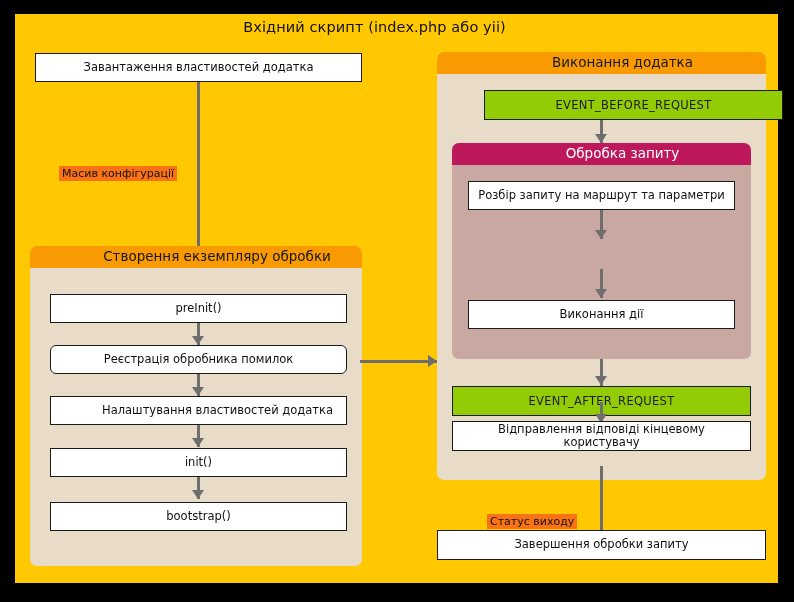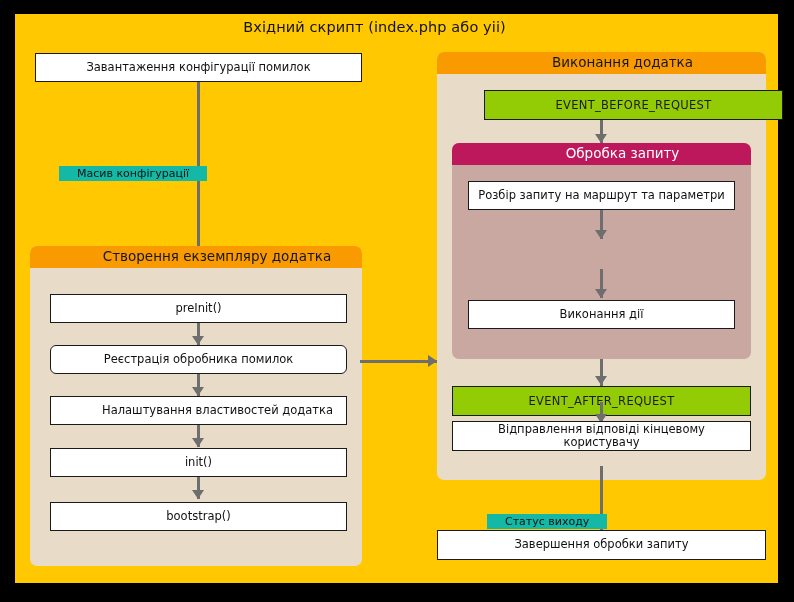--- a/index.html
+++ b/index.html
@@ -137,46 +137,46 @@
     width: 0;
     height: 0;
     border-top: 6px solid transparent;
     border-bottom: 6px solid transparent;
     border-left: 9px solid #6e6e6e;
   }
 
   
   .edge-label {
     position: absolute;
-    background: #14b8a6;
+    background: #f97316;
     color: #111111;
     font-size: 11px;
-    padding: 1px 18px;
+    padding: 1px 3px;
     white-space: nowrap;
   }
 </style>
 </head>
 <body>
 
 <div id="canvas">
 
   <div class="outer-panel">
 
     <div class="outer-title">Вхідний скрипт (index.php або yii)</div>
 
-    <div class="wbox" style="left:20px; top:39px; width:327px; height:29px;">Завантаження конфігурації помилок</div>
+    <div class="wbox" style="left:20px; top:39px; width:327px; height:29px;">Завантаження властивостей додатка</div>
 
     <div class="vline" style="left:182px; top:68px; width:3px; height:166px;"></div>
     <div class="arrow-down" style="left:177px; top:232px;"></div>
 
     <div class="edge-label" style="left:44px; top:152px;">Масив конфігурації</div>
 
     <div class="group beige" style="left:15px; top:232px; width:332px; height:320px;">
       <div class="group-body"></div>
-      <div class="group-head">Створення екземпляру додатка</div>
+      <div class="group-head">Створення екземпляру обробки</div>
     </div>
 
     <div class="wbox" style="left:35px; top:280px; width:297px; height:29px;">preInit()</div>
     <div class="vline" style="left:182px; top:309px; height:22px;"></div>
     <div class="arrow-down" style="left:177px; top:322px;"></div>
 
     <div class="wbox" style="left:35px; top:331px; width:297px; height:29px;border-radius:6px;">Реєстрація обробника помилок</div>
     <div class="vline" style="left:182px; top:360px; height:22px;"></div>
     <div class="arrow-down" style="left:177px; top:373px;"></div>
 

